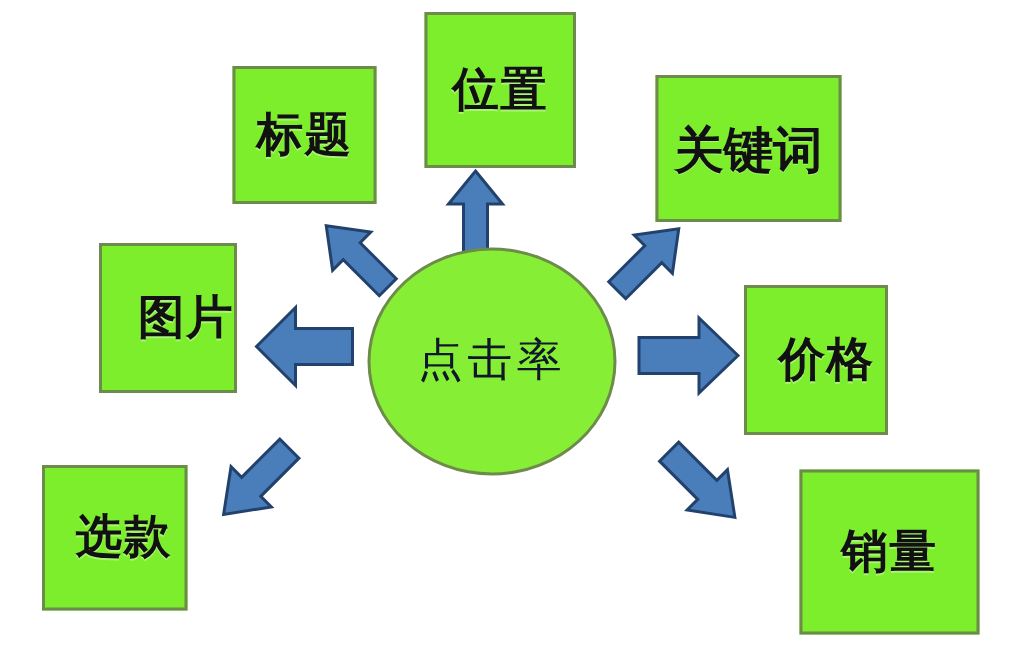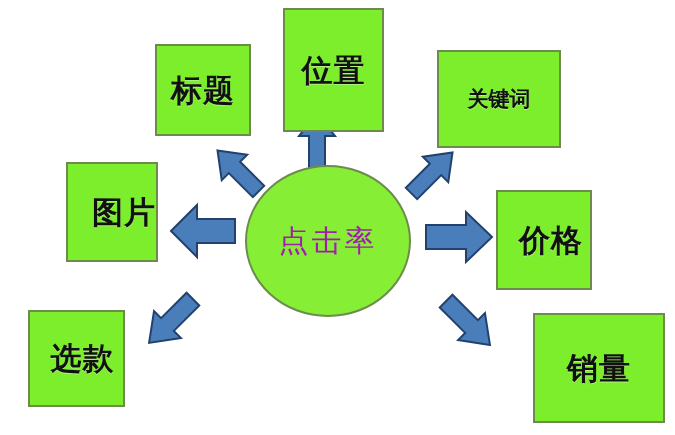--- a/index.html
+++ b/index.html
@@ -29,55 +29,55 @@
   }
   .node-label {
     font-size: 31px;
     font-weight: bold;
     color: #111111;
     letter-spacing: 1px;
     line-height: 1;
     white-space: nowrap;
     text-shadow: 0 1px 0 rgba(255,255,255,0.35);
   }
-  .node.wide .node-label { font-size: 21px; letter-spacing: 0px; }
+  .node.wide .node-label { font-size: 33px; letter-spacing: 0px; }
 
   
   #center-node {
     position: absolute;
     box-sizing: border-box;
     background: #86ee34;
     border: 2px solid #6d8c4c;
     border-radius: 50%;
     display: flex;
     align-items: center;
     justify-content: center;
     z-index: 4;
   }
   #center-node .node-label {
     font-size: 30px;
     font-weight: normal;
-    color: #a21caf;
+    color: #0f172a;
     letter-spacing: 3px;
     text-shadow: none;
   }
 
   
   .arrow {
     position: absolute;
     z-index: 2;
   }
   .arrow svg { display: block; overflow: visible; }
 </style>
 </head>
 <body>
 
 <div id="canvas">
 
-  <div class="node" id="node-position" style="left:283px; top:8px; width:101px; height:124px;">
+  <div class="node" id="node-position" style="left:283px; top:8px; width:101px; height:104px;">
     <span class="node-label">位置</span>
   </div>
 
   <div class="node" id="node-title" style="left:155px; top:44px; width:96px; height:92px;">
     <span class="node-label">标题</span>
   </div>
 
   <div class="node wide" id="node-keyword" style="left:437px; top:50px; width:124px; height:98px;">
     <span class="node-label">关键词</span>
   </div>
@@ -87,21 +87,21 @@
   </div>
 
   <div class="node" id="node-price" style="left:496px; top:190px; width:96px; height:100px;padding-left:14px;">
     <span class="node-label">价格</span>
   </div>
 
   <div class="node" id="node-style" style="left:28px; top:310px; width:97px; height:97px;padding-left:12px;">
     <span class="node-label">选款</span>
   </div>
 
-  <div class="node" id="node-sales" style="left:533px; top:313px; width:132px; height:110px;">
+  <div class="node" id="node-sales" style="left:533px; top:313px; width:120px; height:110px;">
     <span class="node-label">销量</span>
   </div>
 
   <div id="center-node" style="left:245px; top:165px; width:166px; height:152px;">
     <span class="node-label">点击率</span>
   </div>
 
   <div class="arrow" style="left:297px; top:112px;">
     <svg width="40" height="58" viewBox="0 0 40 58">
       <polygon points="20,2 38,24 28,24 28,56 12,56 12,24 2,24" fill="#4a7ebb" stroke="#22426d" stroke-width="2" stroke-linejoin="miter"></polygon>

